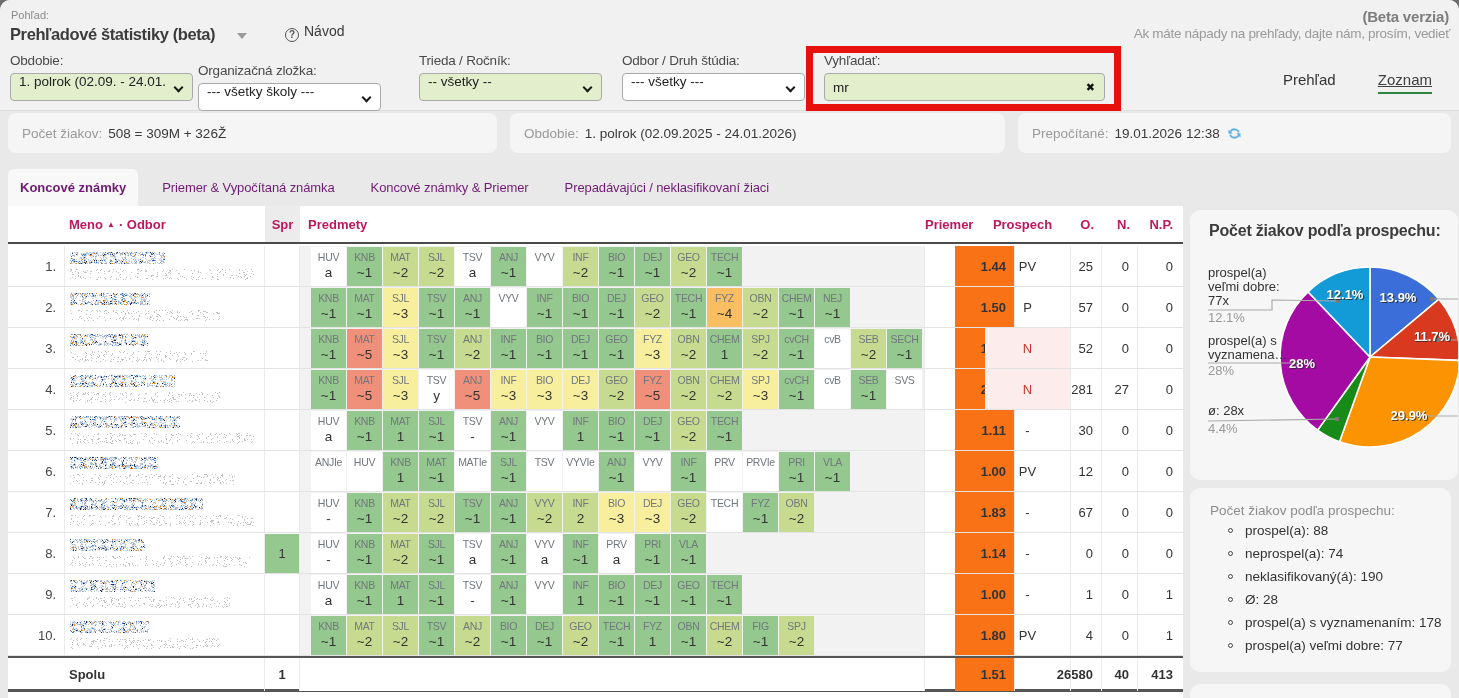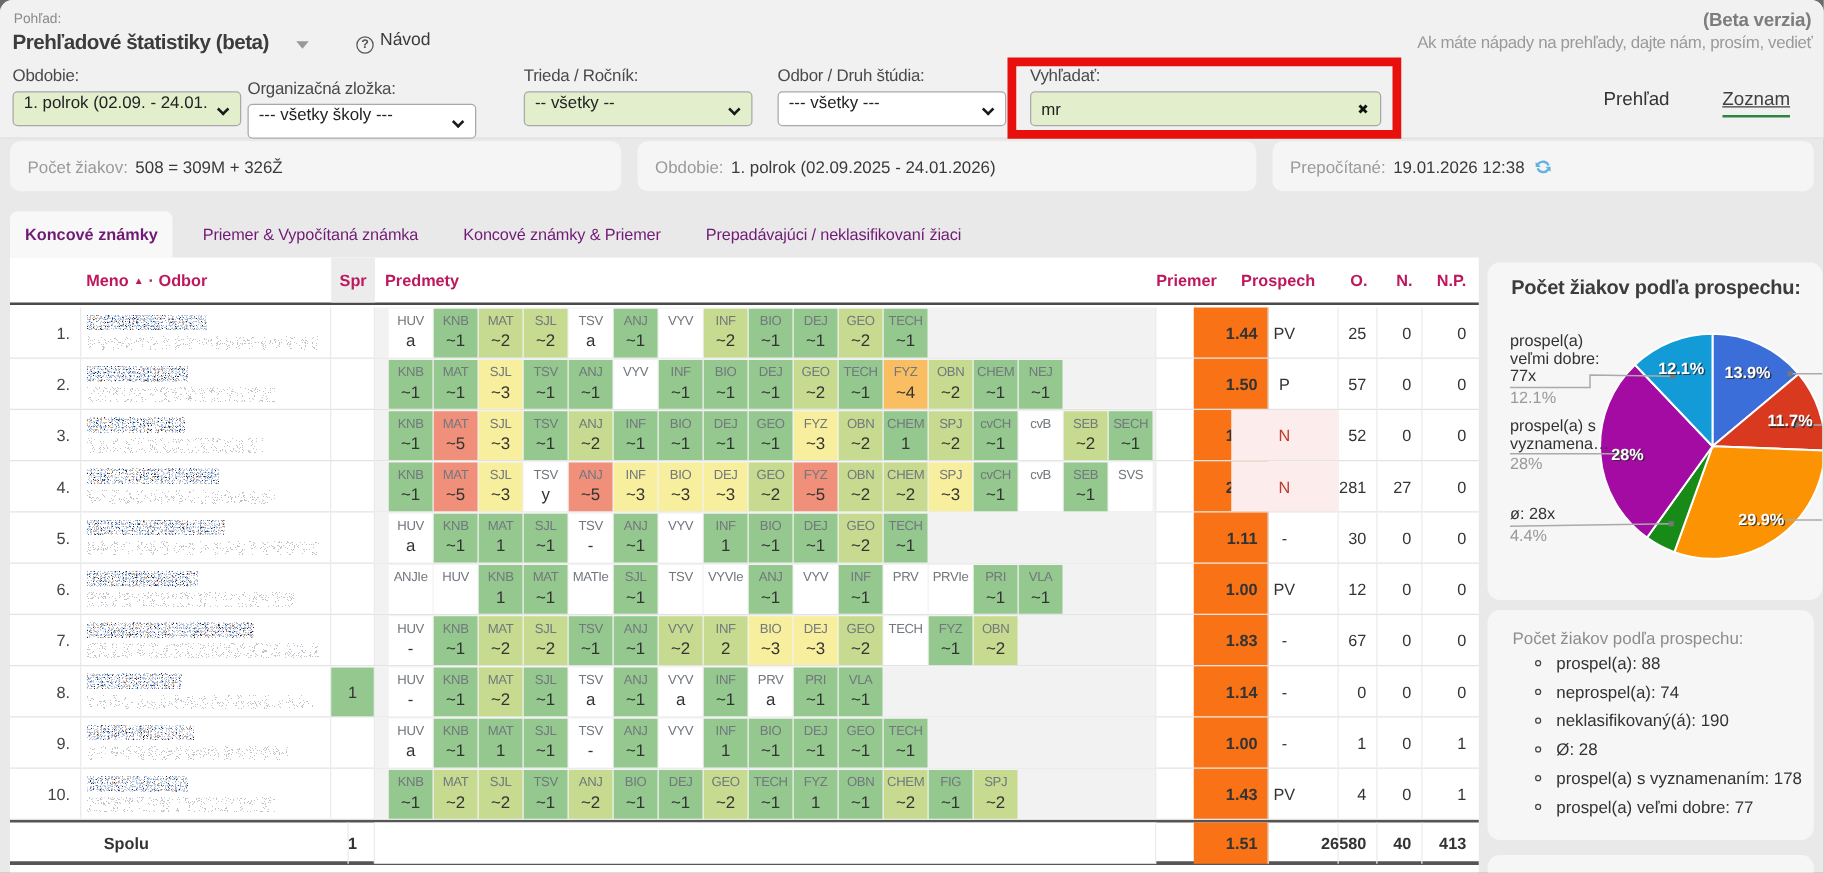--- a/index.html
+++ b/index.html
@@ -1247,30 +1247,30 @@
               <div class="chip g1">
                 <div class="cc">FIG</div>
                 <div class="cv">~1</div>
               </div>
               <div class="chip g2">
                 <div class="cc">SPJ</div>
                 <div class="cv">~2</div>
               </div>
             </div>
           </div>
-    <div class="cell c-prie">1.43</div>
+    <div class="cell c-prie">1.80</div>
     <div class="cell c-pros">
             <span>PV</span>
           </div>
     <div class="cell c-o">4</div>
     <div class="cell c-n">0</div>
     <div class="cell c-np">1</div>
   </div>
         <div class="totalrow">
-  <div class="cell c-name" style="padding-left:3px;margin-left:14px;">Spolu</div>
+  <div class="cell c-name" style="padding-left:3px;">Spolu</div>
   <div class="cell c-spr">1</div>
   <div class="cell c-pred" style="background:#fff;"></div>
   <div class="cell c-prie">1.51</div>
   <div class="cell c-pros"></div>
   <div class="cell c-o">26580</div>
   <div class="cell c-n">40</div>
   <div class="cell c-np">413</div>
 </div>
       </div>
   </div>

